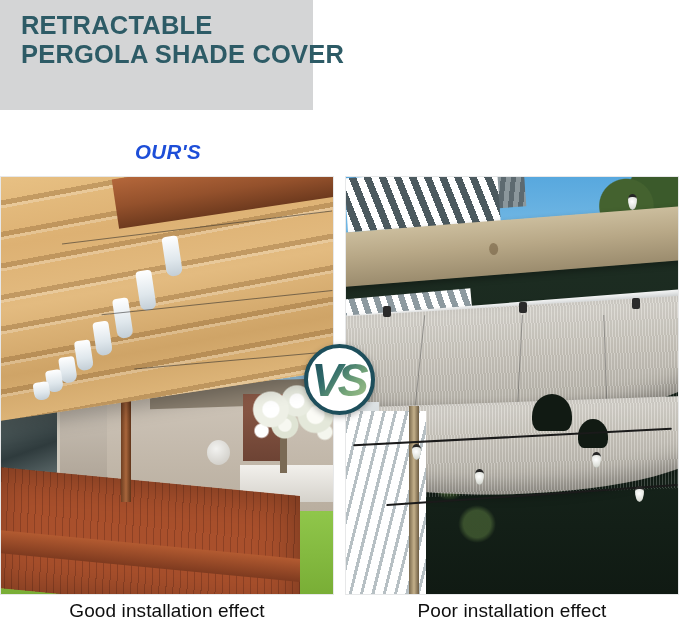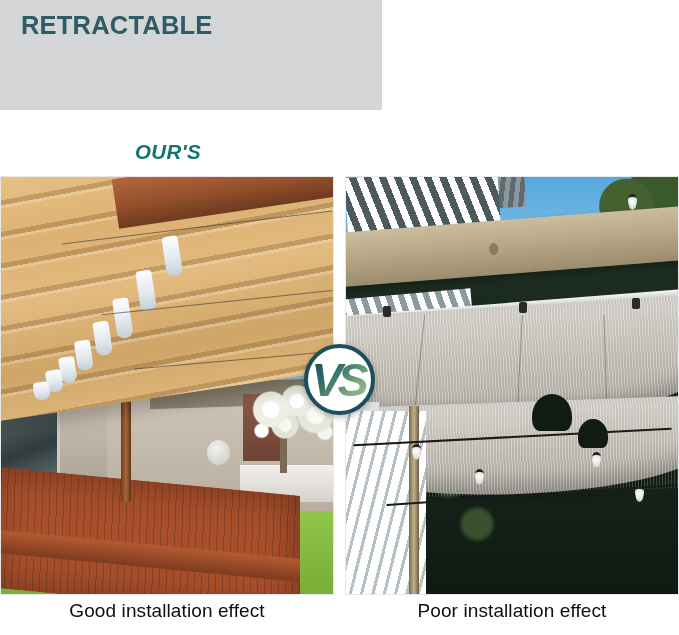--- a/index.html
+++ b/index.html
@@ -13,21 +13,21 @@
     position: relative;
     overflow: hidden;
     font-family: "Liberation Sans", sans-serif;
   }
 
   
   .header-banner {
     position: absolute;
     left: 0;
     top: 0;
-    width: 382px;
+    width: 313px;
     height: 110px;
     background: #d4d5d6;
     box-sizing: border-box;
     padding: 11px 0 0 21px;
   }
   .header-title {
     color: #2d5b66;
     font-size: 25.5px;
     font-weight: bold;
     line-height: 29px;
@@ -47,21 +47,21 @@
   .compare-labels {
     position: absolute;
     left: 0;
     top: 140px;
     width: 679px;
     height: 32px;
   }
   .compare-label {
     position: absolute;
     top: 0;
-    color: #0f766e;
+    color: #1d4ed8;
     font-size: 20.5px;
     font-weight: bold;
     font-style: italic;
     letter-spacing: 0.4px;
     text-align: center;
     width: 200px;
   }
   .compare-label.ours   { left: 68px; }
   .compare-label.others { left: 411px; }
 
@@ -359,20 +359,21 @@
     letter-spacing: 0.1px;
   }
   .caption.left  { left: 0px; }
   .caption.right { left: 345px; }
 </style>
 </head>
 <body>
 
 <div class="header-banner">
   <div class="header-title">RETRACTABLE</div>
+  <div class="header-title">PERGOLA SHADE COVER</div>
 </div>
 
 <div class="compare-labels">
   <div class="compare-label ours">OUR'S</div>
 </div>
 
 <div class="photo-row">
 
   <div class="photo left">
     <div class="scene">

